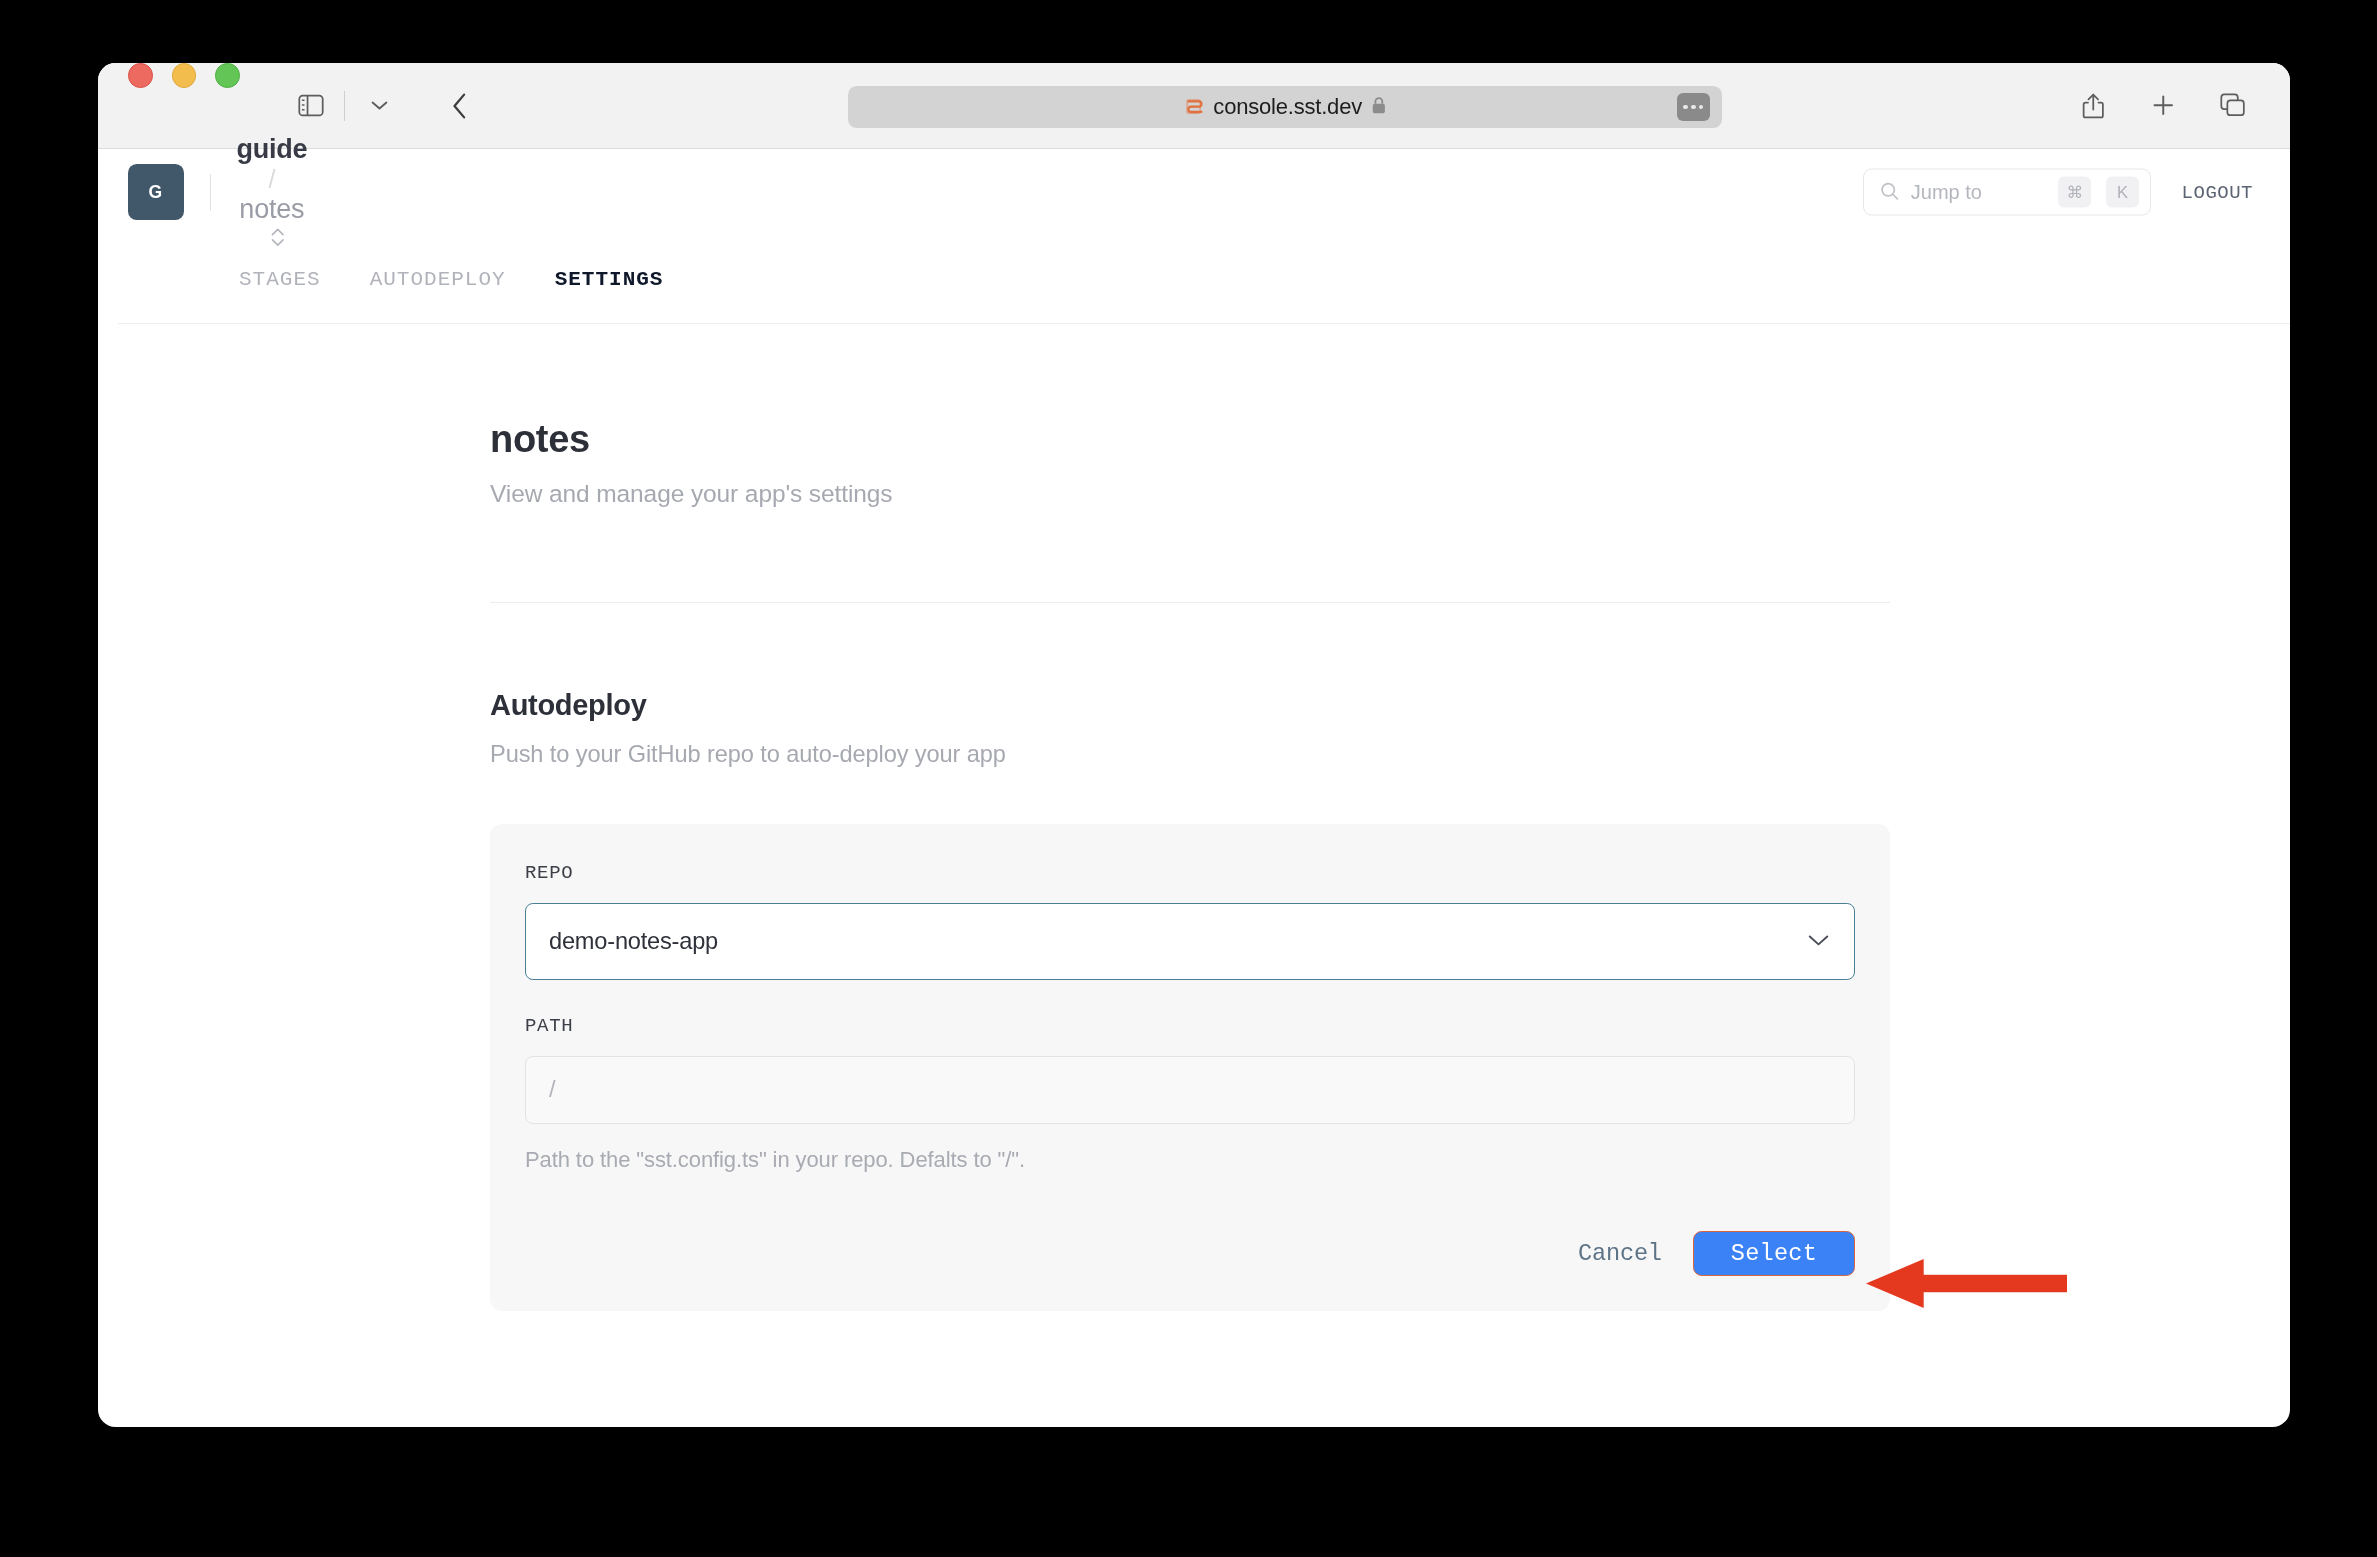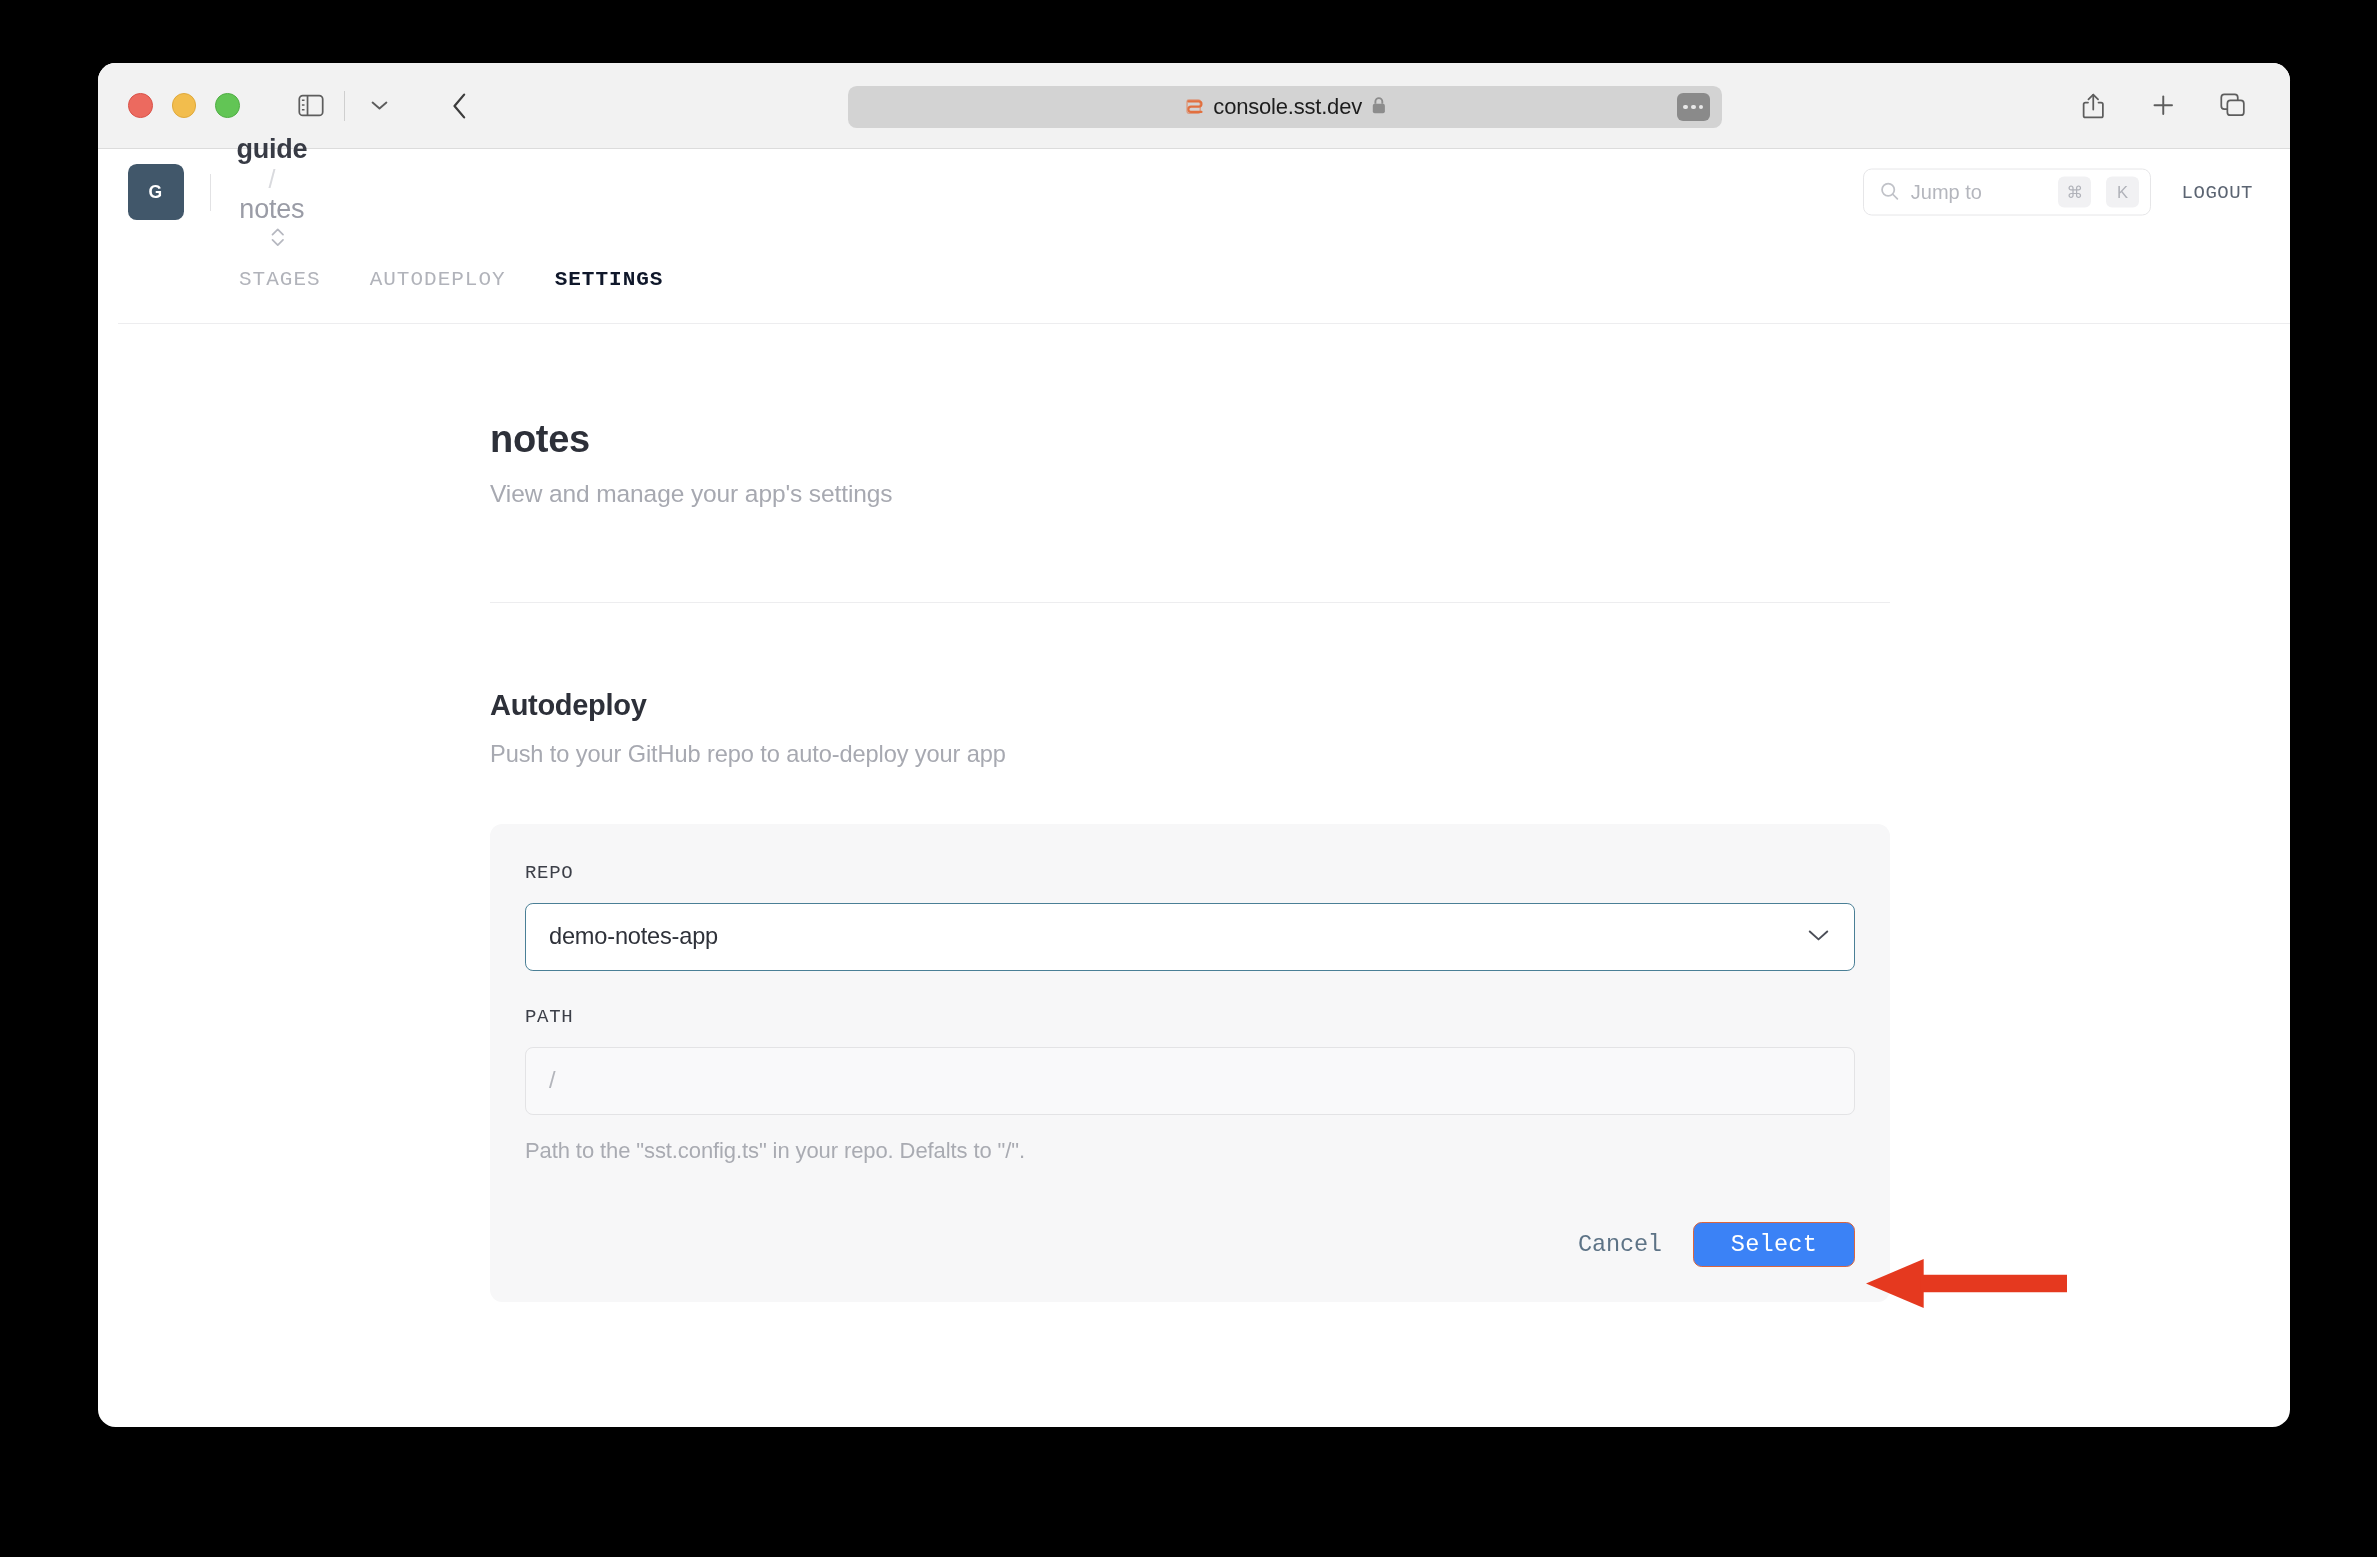--- a/index.html
+++ b/index.html
@@ -21,21 +21,20 @@
     box-shadow: 0 3.5px 35px rgba(0,0,0,0.35);
   }
 
   
   .toolbar {
     position: relative;
     height: 86px;
     background: #f2f2f2;
     border-bottom: 0.9px solid #dcdcdc;
     display: flex;
-    align-items: center;
   }
   .traffic {
     display: flex; gap: 19px;
     margin-left: 30px;
   }
   .dot { width: 24.5px; height: 24.5px; border-radius: 50%; }
   .dot.red    { background: #ec6a5f; border: 0.9px solid #d9534a; }
   .dot.yellow { background: #f2bd4d; border: 0.9px solid #dfa93c; }
   .dot.green  { background: #62c555; border: 0.9px solid #51ae46; }
 
@@ -175,21 +174,21 @@
     border-radius: 12.2px;
     margin-top: 56px;
     padding: 38px 35px 35px 35px;
   }
   .field-label {
     font-family: "Liberation Mono", monospace;
     font-size: 19px; color: #3c3f48; letter-spacing: 0.7px;
   }
   .select-box {
     margin-top: 19px;
-    height: 68px;
+    height: 77px;
     background: #ffffff;
     border: 1.7px solid #4a7f96;
     border-radius: 7.9px;
     display: flex; align-items: center;
     padding: 0 24.5px 0 23px;
   }
   .select-value { flex: 1; font-size: 23.6px; color: #2e3139; letter-spacing: -0.2px; }
   .input-box {
     margin-top: 19px;
     height: 68px;

